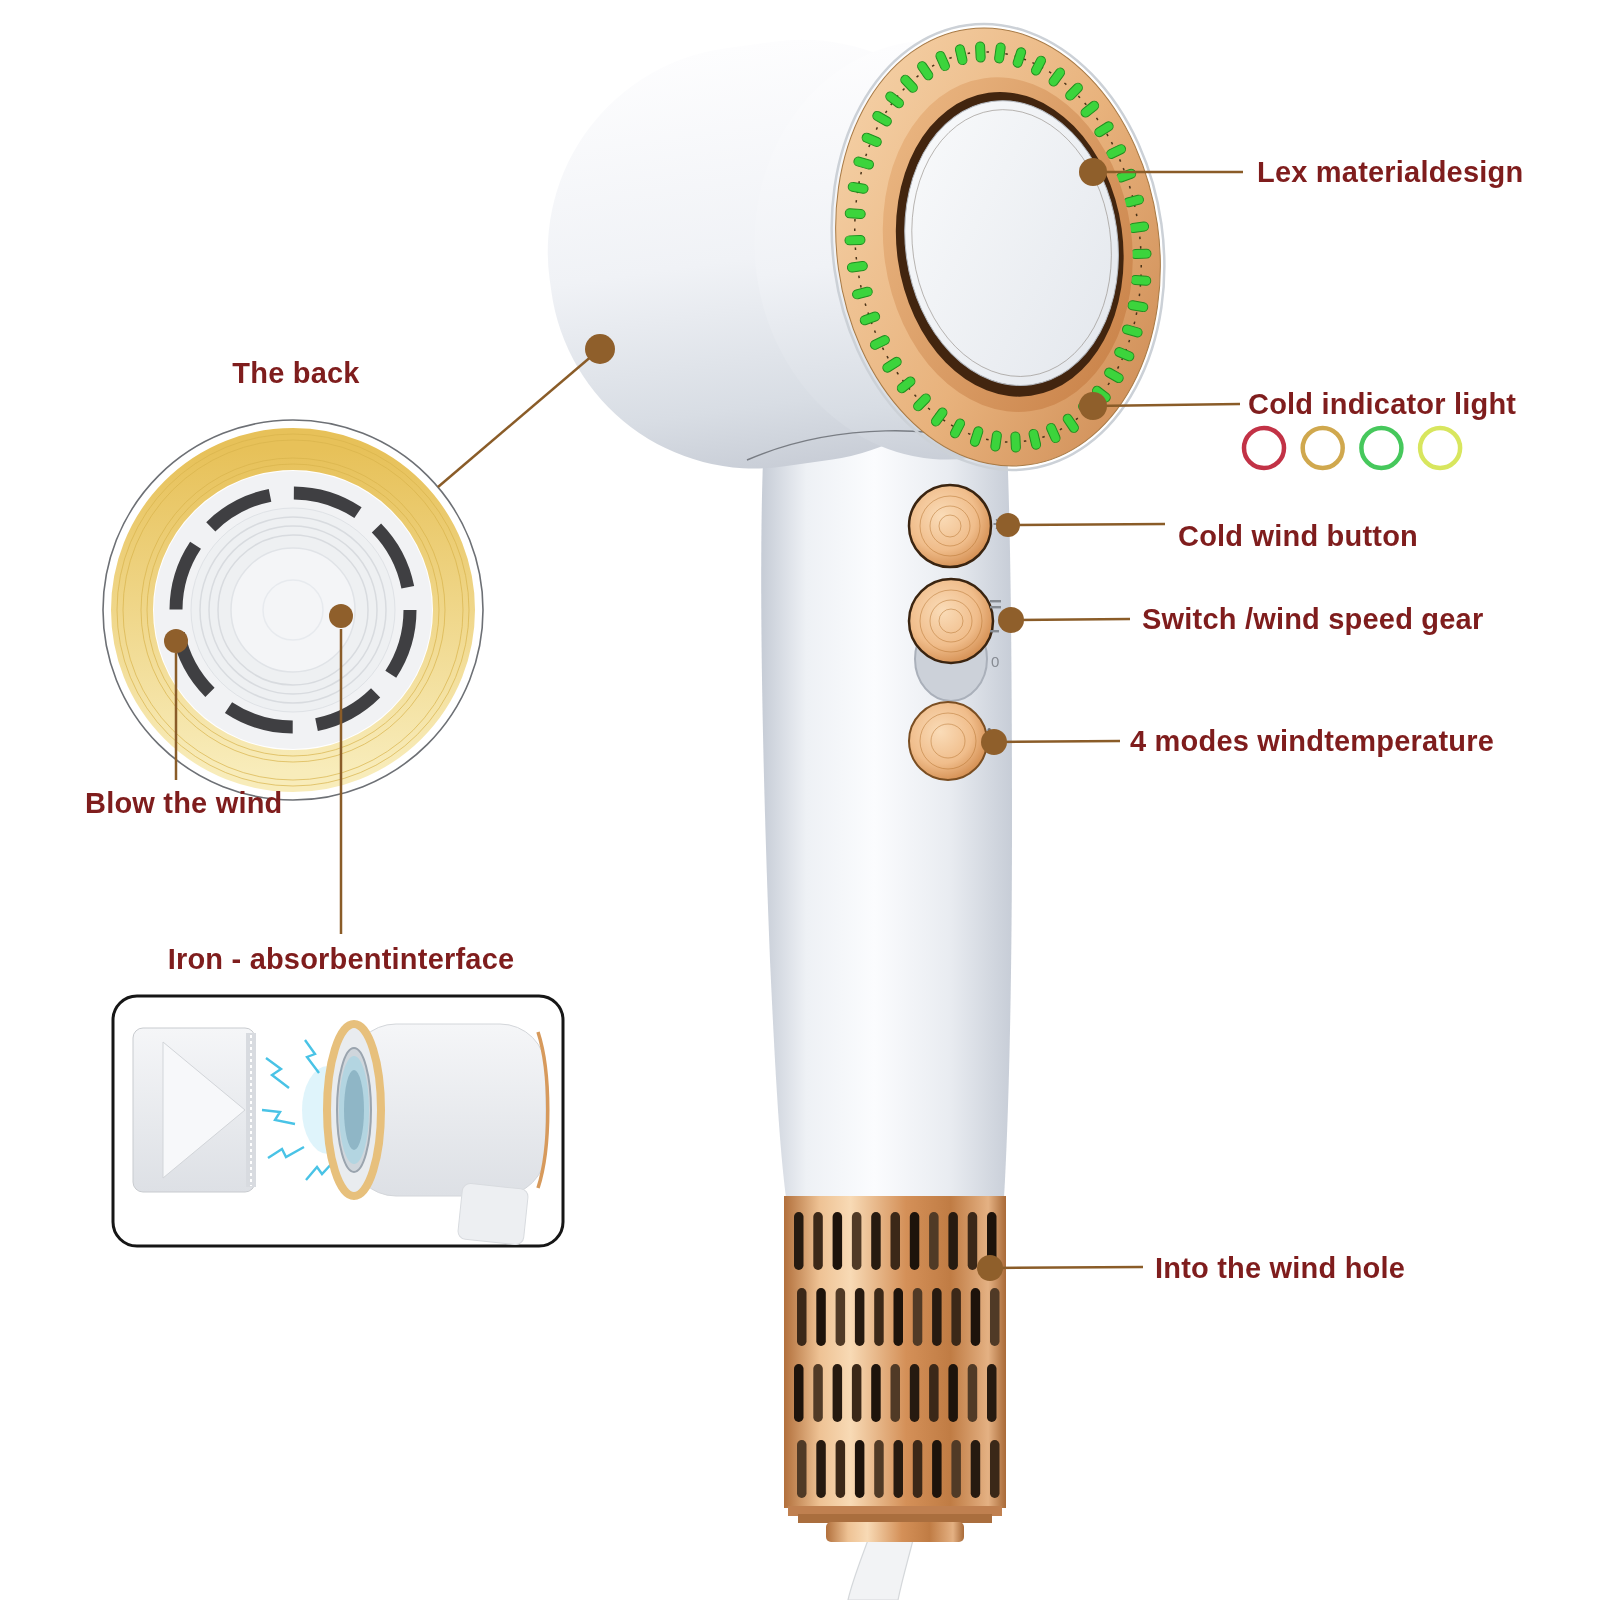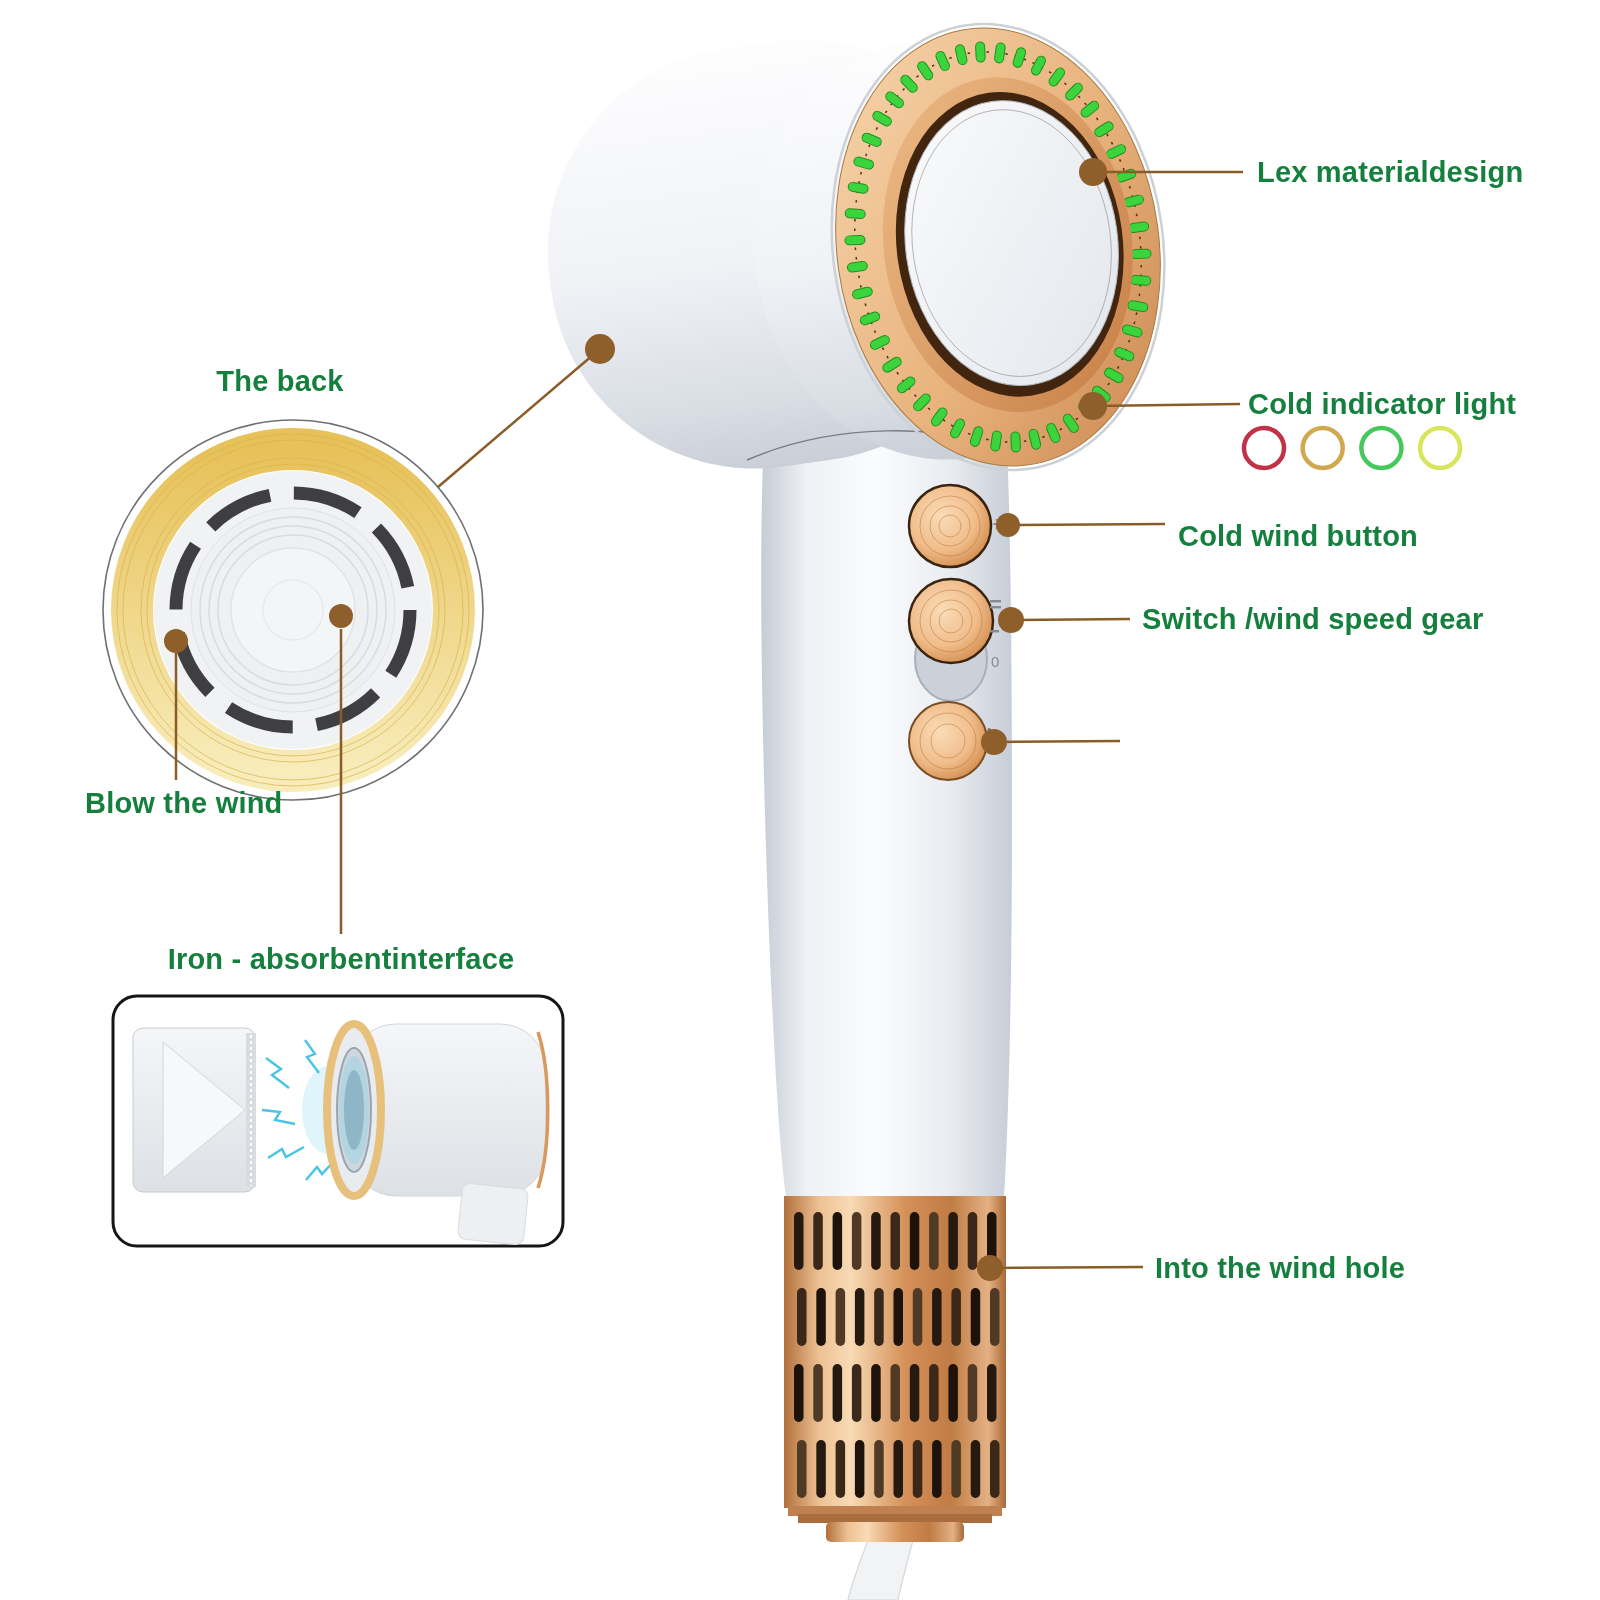--- a/index.html
+++ b/index.html
@@ -1,19 +1,19 @@
 <!DOCTYPE html>
 <html><head>
 <meta charset="utf-8">
 <style>
   html,body{margin:0;padding:0;background:#fff;}
   .stage{position:relative;width:1600px;height:1600px;background:#ffffff;overflow:hidden;
          font-family:"Liberation Sans",sans-serif;}
   .stage svg{position:absolute;left:0;top:0;}
-  .lbl{position:absolute;font:600 29px/34px "Liberation Sans",sans-serif;color:#15803d;
+  .lbl{position:absolute;font:600 29px/34px "Liberation Sans",sans-serif;color:#7f1d1d;
        letter-spacing:.2px;white-space:nowrap;}
   .lbl.center{transform:translateX(-50%);}
 </style>
 </head>
 <body>
 
 <div class="stage">
 
 <svg width="1600" height="1600" viewBox="0 0 1600 1600">
   <defs>
@@ -301,18 +301,19 @@
         <circle cx="1322.7" cy="448" r="20" fill="none" stroke="#d0a84e" stroke-width="4.5"></circle>
         <circle cx="1381.4" cy="448" r="20" fill="none" stroke="#46c85c" stroke-width="4.5"></circle>
         <circle cx="1440.1" cy="448" r="20" fill="none" stroke="#d8e65e" stroke-width="4.5"></circle>
       </g>
 </svg>
 
 <div class="lbl" style="left:1257px;top:155px;">Lex materialdesign</div>
 <div class="lbl" style="left:1248px;top:387px;">Cold indicator light</div>
 <div class="lbl" style="left:1178px;top:507px;margin-top:12px;">Cold wind button</div>
 <div class="lbl" style="left:1142px;top:602px;text-align:right;">Switch /wind speed gear</div>
+<div class="lbl" style="left:1130px;top:724px;">4 modes windtemperature</div>
 <div class="lbl" style="left:1155px;top:1251px;">Into the wind hole</div>
-<div class="lbl center" style="left:280px;top:356px;margin-top:8px;">The back</div>
+<div class="lbl center" style="left:296px;top:356px;">The back</div>
 <div class="lbl" style="left:85px;top:786px;text-align:right;">Blow the wind</div>
 <div class="lbl center" style="left:341px;top:942px;">Iron - absorbentinterface</div>
 
 </div>
 
 </body></html>

